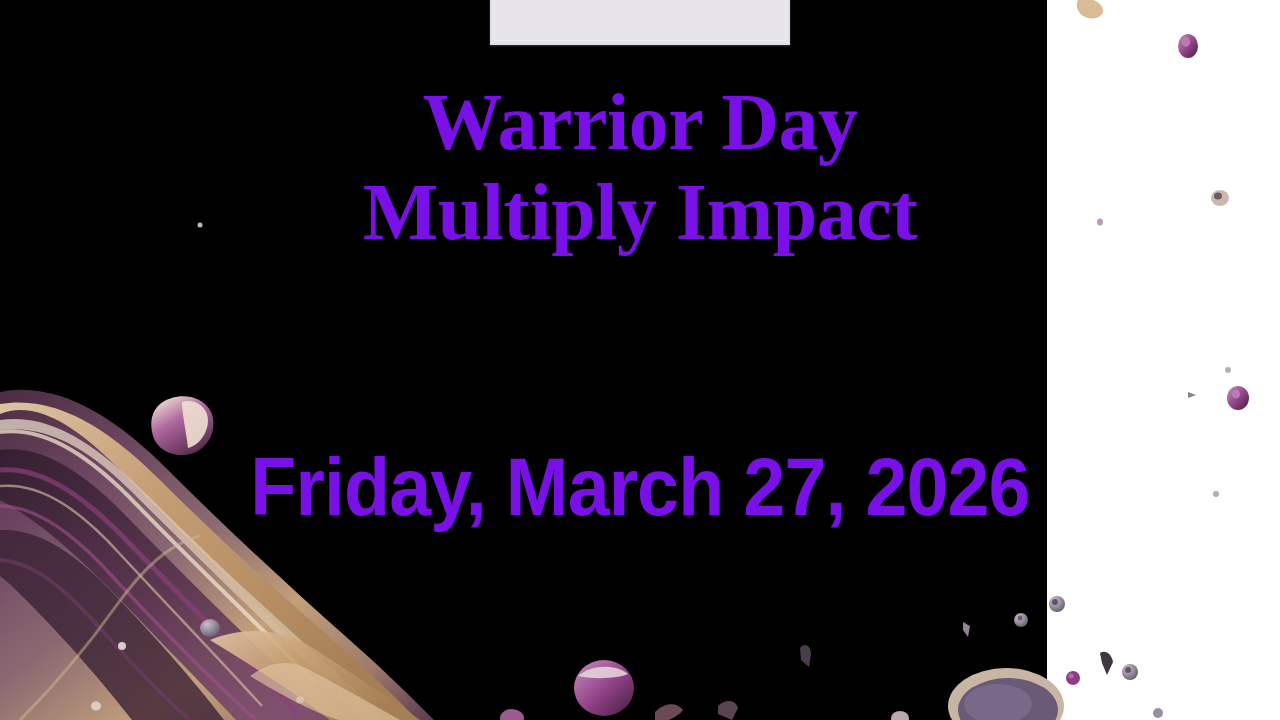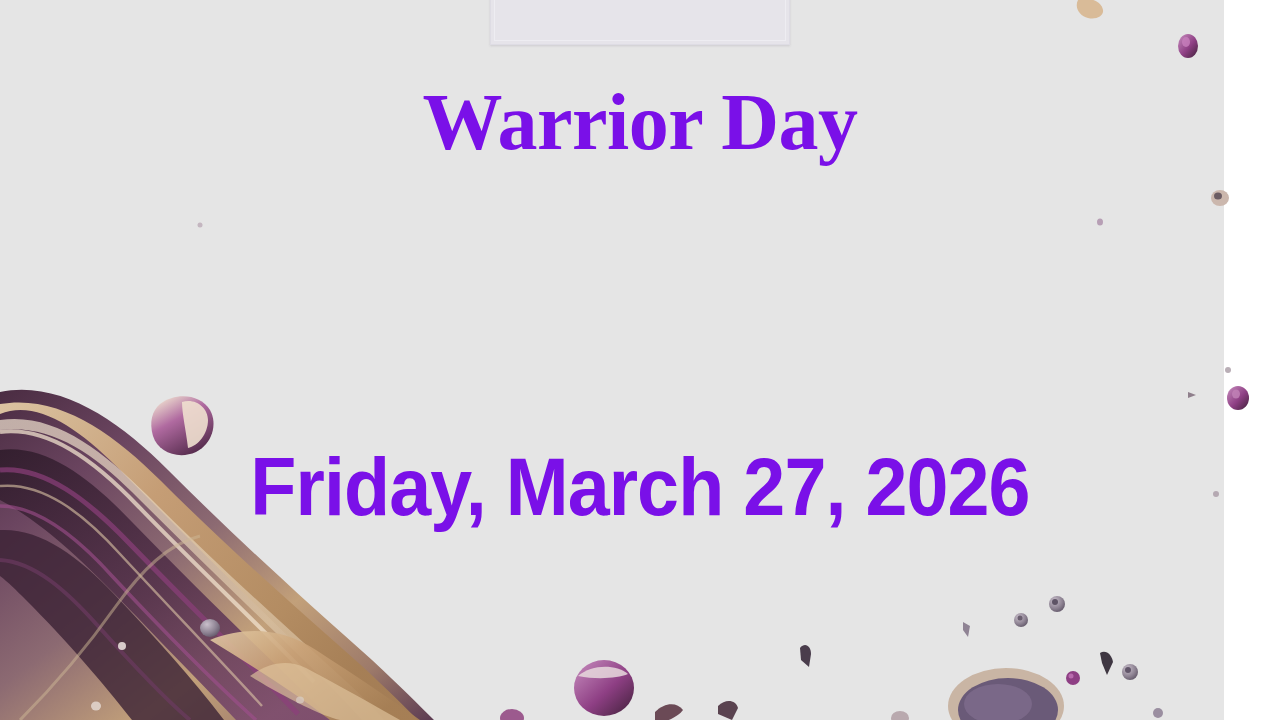--- a/index.html
+++ b/index.html
@@ -6,23 +6,23 @@
 
   html, body {
     width: 1280px;
     height: 720px;
     overflow: hidden;
     background: #ffffff;
   }
 
   #slide {
     position: relative;
-    width: 1224px;
+    width: 1047px;
     height: 720px;
-    background: #e5e5e5;
+    background: #000000;
     font-family: "Liberation Sans", sans-serif;
     padding-left: 33px;
   }
 
   
   #top-bar {
     position: absolute;
     left: 490px;
     top: -6px;
     width: 300px;
@@ -208,17 +208,18 @@
         <ellipse cx="1006" cy="706" rx="58" ry="38" fill="#c9b5a4"></ellipse>
         <ellipse cx="1008" cy="710" rx="50" ry="32" fill="#6a5a78"></ellipse>
         <ellipse cx="998" cy="704" rx="34" ry="20" fill="#7e6b8c" opacity="0.8"></ellipse>
         <ellipse cx="900" cy="718" rx="9" ry="7" fill="#b9a9ae"></ellipse>
       </g>
     </svg>
   </div>
 
   <div id="title-block">
     <span class="tline">Warrior Day</span>
+    <span class="tline">Multiply Impact</span>
   </div>
 
   <div id="date-line">Friday, March 27, 2026</div>
 
 </div>
 
 </body></html>

